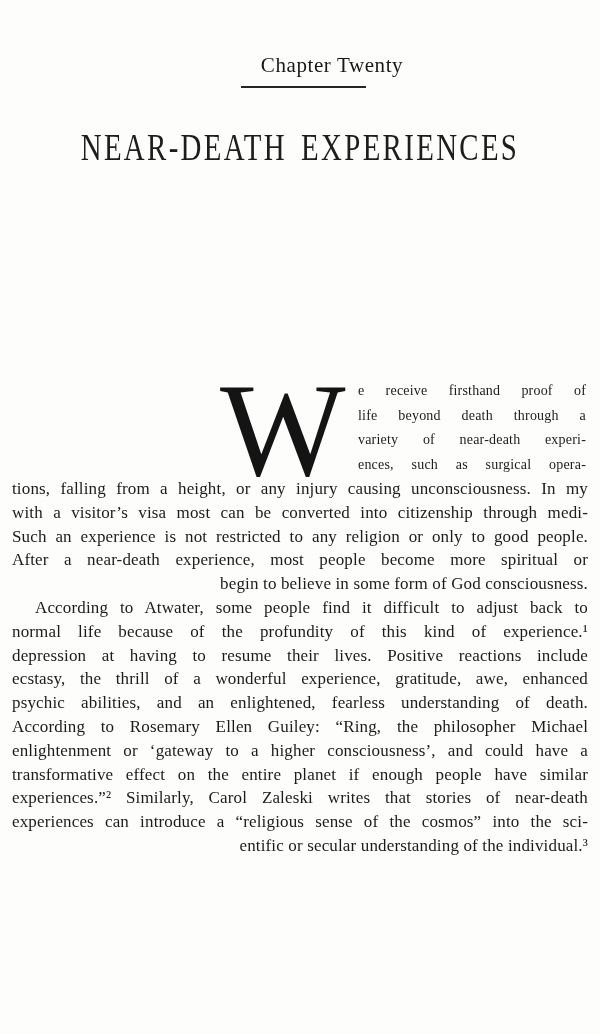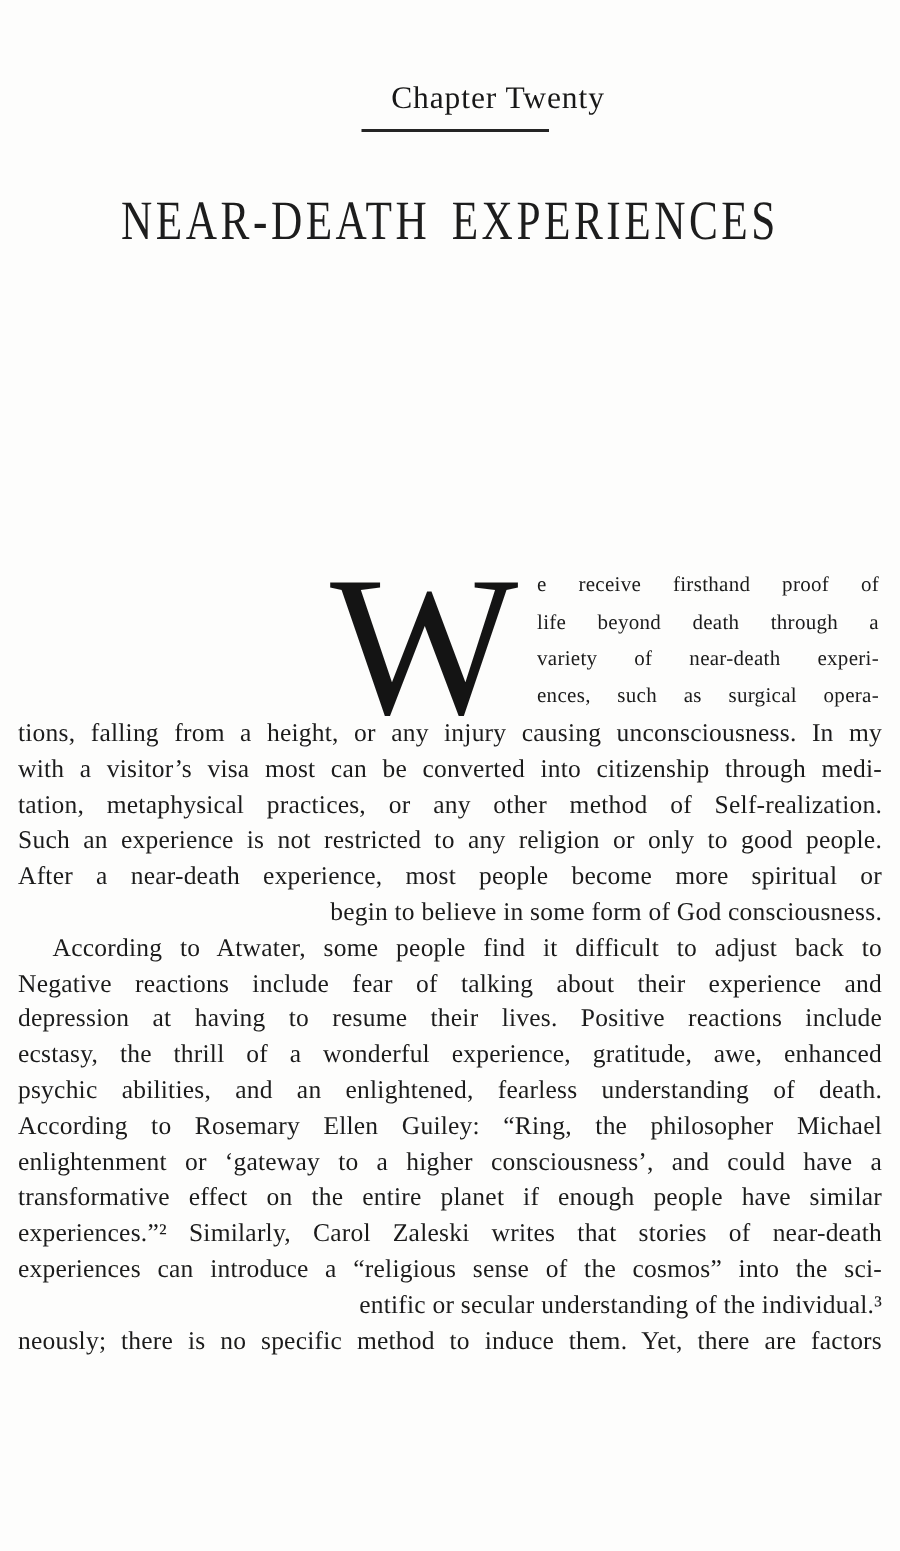--- a/index.html
+++ b/index.html
@@ -114,33 +114,31 @@
     <div class="sln">e receive firsthand proof of</div>
     <div class="sln">life beyond death through a</div>
     <div class="sln">variety of near-death experi-</div>
     <div class="sln">ences, such as surgical opera-</div>
   </div>
 
   <div class="bodytext">
 
     <div class="ln j">tions, falling from a height, or any injury causing unconsciousness. In my</div>
     <div class="ln j">with a visitor’s visa most can be converted into citizenship through medi-</div>
-    <div class="ln j">tation, metaphysical practices, or any other method of Self-realization.</div>
     <div class="ln j">Such an experience is not restricted to any religion or only to good people.</div>
     <div class="ln j">After a near-death experience, most people become more spiritual or</div>
     <div class="ln">begin to believe in some form of God consciousness.</div>
 
     <div class="ln j ind">According to Atwater, some people find it difficult to adjust back to</div>
-    <div class="ln j">Negative reactions include fear of talking about their experience and</div>
+    <div class="ln j">normal life because of the profundity of this kind of experience.¹</div>
     <div class="ln j">depression at having to resume their lives. Positive reactions include</div>
     <div class="ln j">ecstasy, the thrill of a wonderful experience, gratitude, awe, enhanced</div>
     <div class="ln j">psychic abilities, and an enlightened, fearless understanding of death.</div>
     <div class="ln j">According to Rosemary Ellen Guiley: “Ring, the philosopher Michael</div>
     <div class="ln j">enlightenment or ‘gateway to a higher consciousness’, and could have a</div>
     <div class="ln j">transformative effect on the entire planet if enough people have similar</div>
     <div class="ln j">experiences.”² Similarly, Carol Zaleski writes that stories of near-death</div>
     <div class="ln j">experiences can introduce a “religious sense of the cosmos” into the sci-</div>
     <div class="ln">entific or secular understanding of the individual.³</div>
 
-    <div class="ln j">neously; there is no specific method to induce them. Yet, there are factors</div>
   </div>
 
 </div>
 
 </body></html>

